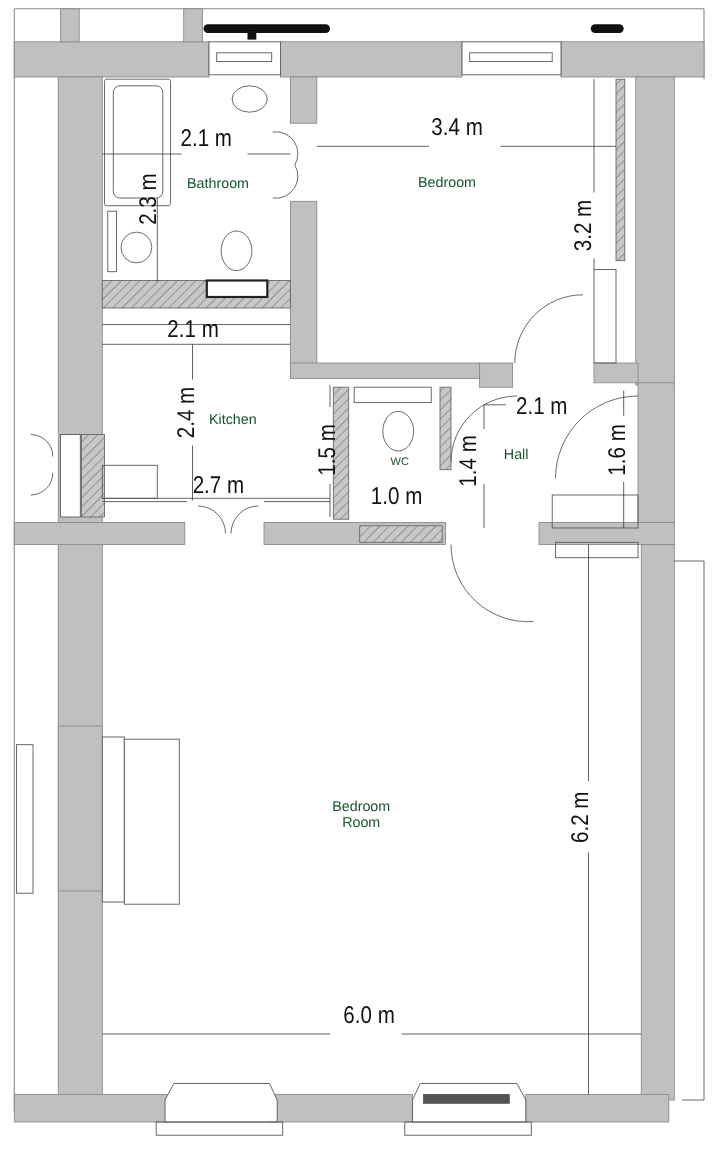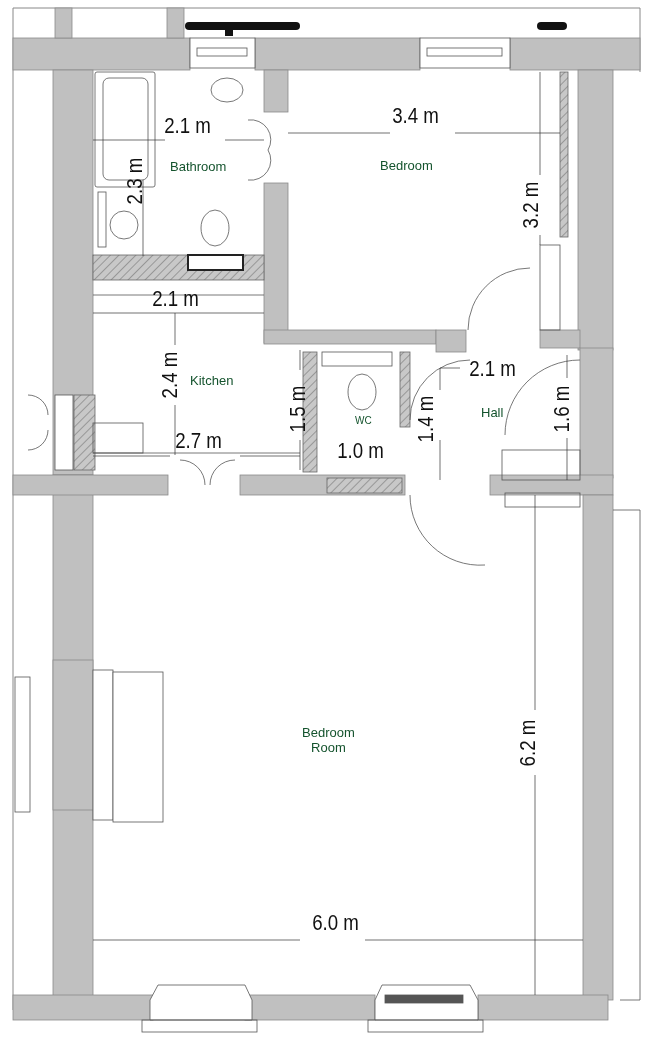--- a/index.html
+++ b/index.html
@@ -156,21 +156,21 @@
     <rect x="185" y="22" width="115" height="8" rx="4"></rect>
     <rect x="225" y="28" width="8" height="8"></rect>
     <rect x="537" y="22" width="30" height="8" rx="4"></rect>
   </g>
 </svg>
 
 <div class="room-label" style="left:170px;top:159px;">Bathroom</div>
 <div class="room-label" style="left:380px;top:158px;">Bedroom</div>
 <div class="room-label" style="left:190px;top:373px;">Kitchen</div>
 <div class="room-label" style="left:355px;top:413px;font-size:10px;">WC</div>
-<div class="room-label" style="left:481px;top:405px;">Hall</div>
+<div class="room-label" style="left:458px;top:405px;">Hall</div>
 <div class="room-label" style="left:302px;top:725px;">
   <div>Bedroom</div>
   <div>Room</div>
 </div>
 
 <div class="dim" style="left:160px;top:115px;">2.1 m</div>
 <div class="dim v" style="left:107px;top:170px;">2.3 m</div>
 <div class="dim" style="left:388px;top:105px;">3.4 m</div>
 <div class="dim v" style="left:503px;top:194px;">3.2 m</div>
 <div class="dim" style="left:148px;top:288px;">2.1 m</div>

